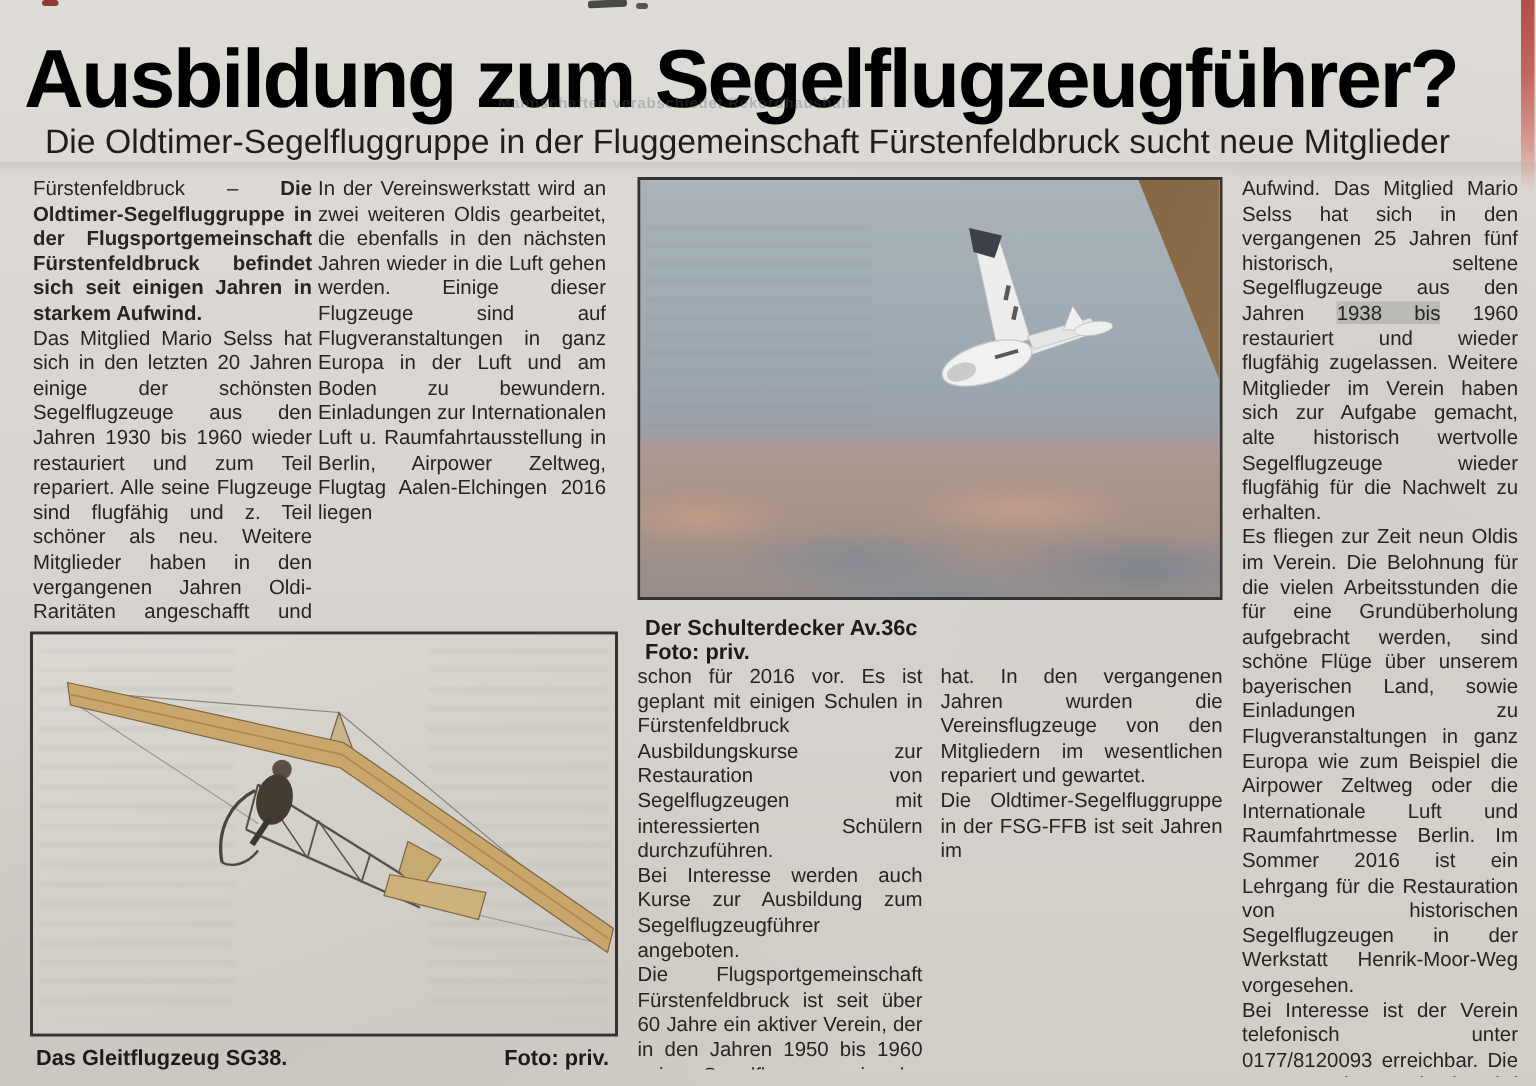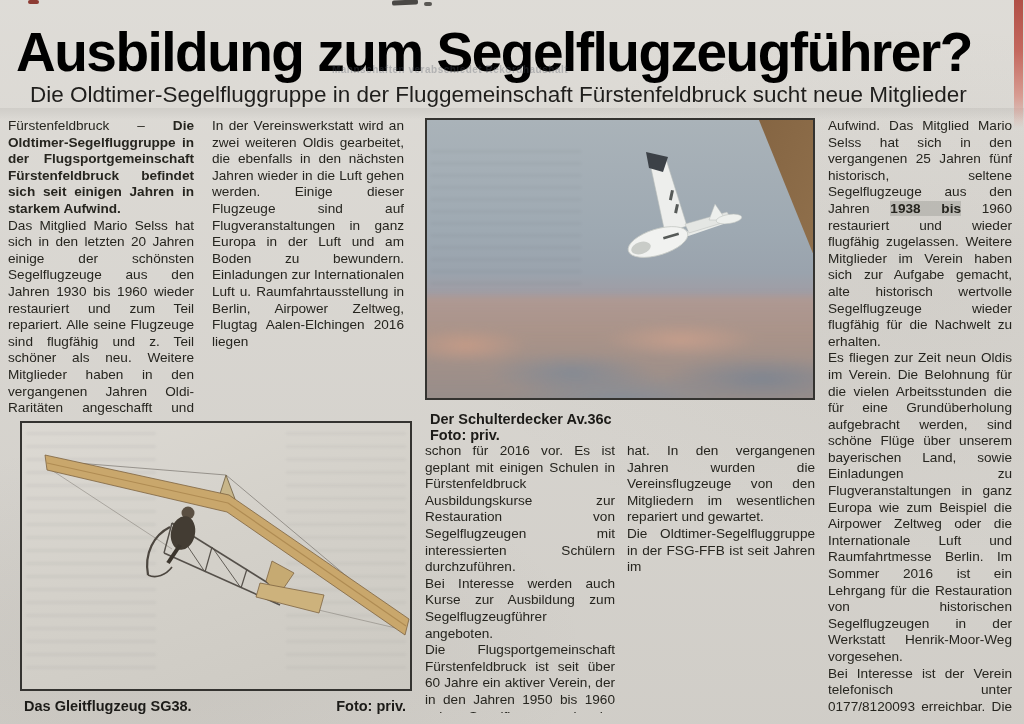--- a/index.html
+++ b/index.html
@@ -32,21 +32,21 @@
   }
   .subhead-shadow{position:absolute;left:0;top:108px;width:1024px;height:12px;
     background:linear-gradient(180deg,rgba(0,0,0,.06),transparent);pointer-events:none;}
   .col{
     position:absolute;text-align:justify;
     font-size:13.6px;line-height:16.6px;color:#26251f;overflow:hidden;
     hyphens:auto;-webkit-hyphens:auto;
   }
   .col p{margin:0;}
   .bold{font-weight:700;}
-  .hl{background:rgba(105,110,100,.24);font-weight:bold;}
+  .hl{background:rgba(105,110,100,.24);}
   .caption-row{
     position:absolute;display:flex;justify-content:space-between;align-items:baseline;
     font-weight:700;font-size:14.5px;color:#1c1b18;
   }
   .photo{
     position:absolute;box-sizing:border-box;border:2px solid #343330;overflow:hidden;
     background:#cfccc6;
   }
   
   .air-sky{position:absolute;inset:0;
@@ -82,21 +82,21 @@
 </head>
 <body>
 
 <div class="paper-tone"></div>
 
 <div class="headline">Ausbildung zum Segelflugzeugführer?</div>
 <div class="ghost ghost-sub">Mannschaften verabschiedet Rekordhaushalt</div>
 <div class="subhead">Die Oldtimer-Segelfluggruppe in der Fluggemeinschaft Fürstenfeldbruck sucht neue Mitglieder</div>
 <div class="subhead-shadow"></div>
 
-<div class="col" style="left:8px;top:118px;width:186px;height:300px;">
+<div class="col" style="left:22px;top:118px;width:186px;height:300px;">
   <p><span>Fürstenfeldbruck – </span><span class="bold">Die Oldtimer-Segelfluggruppe in der Flugsportgemeinschaft Fürstenfeldbruck befindet sich seit einigen Jahren in starkem Aufwind.</span></p>
   <p>Das Mitglied Mario Selss hat sich in den letzten 20 Jahren einige der schönsten Segelflugzeuge aus den Jahren 1930 bis 1960 wieder restauriert und zum Teil repariert. Alle seine Flugzeuge sind flugfähig und z. Teil schöner als neu. Weitere Mitglieder haben in den vergangenen Jahren Oldi-Raritäten angeschafft und Grund</p>
 </div>
 
 <div class="col" style="left:212px;top:118px;width:192px;height:286px;">
   <p>In der Vereinswerkstatt wird an zwei weiteren Oldis gearbeitet, die ebenfalls in den nächsten Jahren wieder in die Luft gehen werden. Einige dieser Flugzeuge sind auf Flugveranstaltungen in ganz Europa in der Luft und am Boden zu bewundern. Einladungen zur Internationalen Luft u. Raumfahrtausstellung in Berlin, Airpower Zeltweg, Flugtag Aalen-Elchingen 2016 liegen</p>
 </div>
 
 <div class="photo" style="left:425px;top:118px;width:390px;height:282px;">
   <div class="air-sky"></div>

